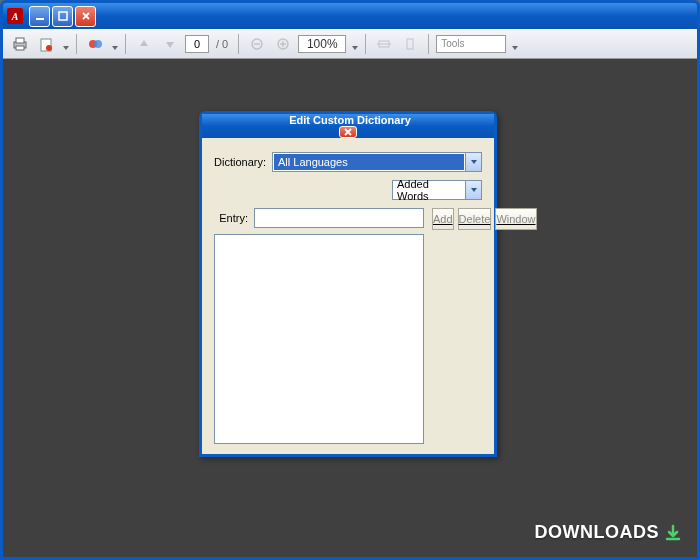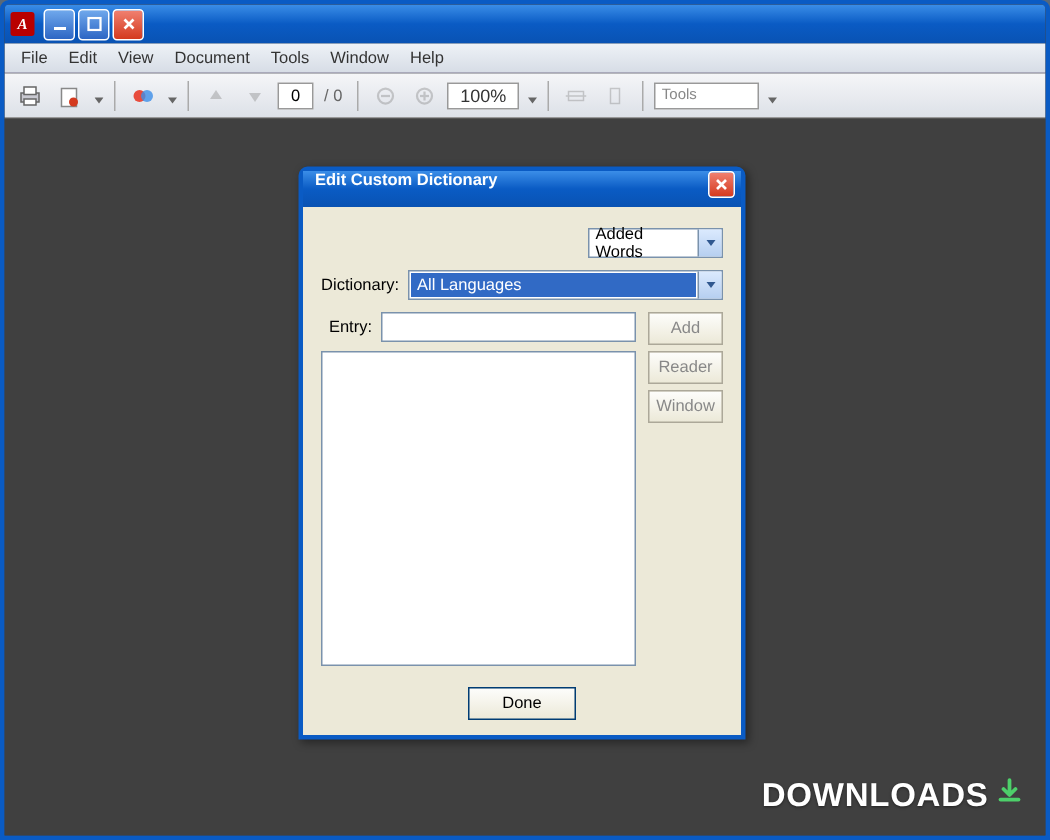--- a/index.html
+++ b/index.html
@@ -31,45 +31,45 @@
 .page-total { color: #666; margin: 0 3px; }
 .zoom-box { width: 48px; height: 18px; border: 1px solid #999; background: #fff; display: flex; align-items: center; justify-content: center; font-size: 12px; color: #333; }
 .find-box { width: 70px; height: 18px; border: 1px solid #999; background: #fff; padding: 0 4px; font-size: 10px; color: #888; display: flex; align-items: center; }
 .dd-arrow { width: 6px; height: 6px; margin-left: 2px; display: inline-block; }
 
 
 .content { position: absolute; top: 76px; left: 0; right: 0; bottom: 0; background: #404040; }
 
 
 .dialog { position: absolute; left: 196px; top: 108px; width: 298px; background: #ece9d8; border: 3px solid #0a5bc4; border-radius: 6px 6px 0 0; box-shadow: 2px 2px 6px rgba(0,0,0,0.4); }
-.dialog-title { height: 24px; background: linear-gradient(to bottom, #3b8ee8, #0a5bc4 50%, #0952b3); display: flex; padding: 0 4px; color: #fff; font-weight: bold; }
+.dialog-title { height: 24px; background: linear-gradient(to bottom, #3b8ee8, #0a5bc4 50%, #0952b3); display: flex; align-items: center; padding: 0 4px; color: #fff; font-weight: bold; flex-direction: column; }
 .dialog-title .dt-text { flex: 1; padding-left: 4px; }
 .dialog-close { width: 18px; height: 18px; background: linear-gradient(to bottom, #f08070, #d43a1f); border: 1px solid #fff; border-radius: 3px; display: flex; align-items: center; justify-content: center; color: #fff; font-size: 10px; font-weight: bold; }
 .dialog-body { padding: 14px 12px 10px; }
 
 .field-row { display: flex; align-items: center; margin-bottom: 8px; gap: 6px; }
 .field-label { width: 52px; text-align: right; color: #000; }
 .combo { flex: 1; height: 20px; border: 1px solid #7a92ac; background: #fff; display: flex; align-items: center; position: relative; }
 .combo .sel { flex: 1; background: #316ac5; color: #fff; padding: 2px 4px; margin: 1px; font-size: 11px; }
 .combo .plain { flex: 1; padding: 2px 4px; font-size: 11px; color: #000; }
 .combo .cbtn { width: 16px; height: 18px; background: linear-gradient(to bottom,#dbeafe,#b6cff0); border-left: 1px solid #7a92ac; display: flex; align-items: center; justify-content: center; }
 .combo.narrow { flex: none; width: 90px; margin-left: auto; }
 
 .entry-section { display: flex; gap: 8px; }
 .entry-left { flex: 1; }
 .entry-input { width: 100%; height: 20px; border: 1px solid #7a92ac; background: #fff; }
 .entry-list { width: 100%; height: 210px; border: 1px solid #7a92ac; background: #fff; margin-top: 6px; }
-.entry-buttons { width: 50px; display: flex; flex-direction: column; gap: 4px; }
+.entry-buttons { width: 50px; display: flex; flex-direction: row; gap: 4px; text-decoration: underline; }
 .dbtn { height: 22px; border: 1px solid #aca899; background: linear-gradient(to bottom,#fdfdfb,#ece9d8); font-size: 11px; color: #888; display: flex; align-items: center; justify-content: center; }
 
 .dialog-footer { display: flex; justify-content: center; margin-top: 14px; }
 .done-btn { width: 72px; height: 22px; border: 1px solid #003c74; background: linear-gradient(to bottom,#fdfdfb,#ece9d8); font-size: 11px; display: flex; align-items: center; justify-content: center; }
 
 
-.watermark { position: absolute; right: 14px; bottom: 14px; color: #fff; font-family: Arial, sans-serif; font-size: 22px; font-weight: bold; letter-spacing: 0.5px; display: flex; align-items: flex-start; gap: 4px; text-shadow: 0 1px 2px rgba(0,0,0,0.5); }
+.watermark { position: absolute; right: 14px; bottom: 14px; color: #fff; font-family: Arial, sans-serif; font-size: 18px; font-weight: bold; letter-spacing: 0.5px; display: flex; align-items: flex-end; gap: 4px; text-shadow: 0 1px 2px rgba(0,0,0,0.5); }
 .watermark .dl-icon { display: inline-flex; }
 .watermark .guru { color: #4dd06a; }
 </style>
 </head>
 <body>
 
 <div class="main-window">
 
   <div class="title-bar">
     <div class="app-icon">A</div>
@@ -85,29 +85,20 @@
           </svg>
       </div>
       <div class="win-btn close">
         <svg width="10" height="10">
             <path d="M2 2 L8 8 M8 2 L2 8" stroke="#fff" stroke-width="1.8"></path>
           </svg>
       </div>
     </div>
   </div>
 
-  <div class="menu-bar">
-    <div class="menu-item">File</div>
-    <div class="menu-item">Edit</div>
-    <div class="menu-item">View</div>
-    <div class="menu-item">Document</div>
-    <div class="menu-item">Tools</div>
-    <div class="menu-item">Window</div>
-    <div class="menu-item">Help</div>
-  </div>
 
   <div class="toolbar">
     <div class="tbtn">
       <svg width="16" height="16">
           <rect x="2" y="6" width="12" height="6" fill="#c8c8d0" stroke="#666"></rect>
           <rect x="4" y="2" width="8" height="5" fill="#fff" stroke="#666"></rect>
           <rect x="4" y="10" width="8" height="4" fill="#fff" stroke="#666"></rect>
         </svg>
     </div>
     <div class="tbtn">
@@ -184,62 +175,59 @@
   <div class="dialog">
     <div class="dialog-title">
       <div class="dt-text">Edit Custom Dictionary</div>
       <div class="dialog-close">
         <svg width="10" height="10">
             <path d="M2 2 L8 8 M8 2 L2 8" stroke="#fff" stroke-width="1.8"></path>
           </svg>
       </div>
     </div>
     <div class="dialog-body">
-
-      <div class="field-row">
-        <div class="combo narrow">
-          <div class="plain">Added Words</div>
-          <div class="cbtn">
-              <svg width="8" height="8">
-                <path d="M1 2 L7 2 L4 6 Z" fill="#30588f"></path>
-              </svg>
-            </div>
-        </div>
-      </div>
 
       <div class="field-row">
         <div class="field-label">Dictionary:</div>
         <div class="combo">
           <div class="sel">All Languages</div>
           <div class="cbtn">
               <svg width="8" height="8">
                 <path d="M1 2 L7 2 L4 6 Z" fill="#30588f"></path>
               </svg>
             </div>
         </div>
       </div>
 
+      <div class="field-row">
+        <div class="combo narrow">
+          <div class="plain">Added Words</div>
+          <div class="cbtn">
+              <svg width="8" height="8">
+                <path d="M1 2 L7 2 L4 6 Z" fill="#30588f"></path>
+              </svg>
+            </div>
+        </div>
+      </div>
+
       <div class="entry-section">
         <div class="entry-left">
           <div class="field-row" style="margin-bottom:0">
             <div class="field-label" style="width:34px">Entry:</div>
             <input class="entry-input" style="flex: 1 1 0%;">
           </div>
           <div class="entry-list"></div>
         </div>
         <div class="entry-buttons">
           <div class="dbtn">Add</div>
-          <div class="dbtn">Reader</div>
+          <div class="dbtn">Delete</div>
           <div class="dbtn">Window</div>
         </div>
       </div>
 
-      <div class="dialog-footer">
-        <div class="done-btn">Done</div>
-      </div>
 
     </div>
   </div>
 
   <div class="watermark">
     <span>DOWNLOADS</span>
     <span class="dl-icon">
       <svg width="20" height="20">
           <path d="M10 3 L10 12 M6 9 L10 13 L14 9" stroke="#4dd06a" stroke-width="2.5" fill="none" stroke-linecap="round" stroke-linejoin="round"></path>
           <line x1="4" y1="16" x2="16" y2="16" stroke="#4dd06a" stroke-width="2.5" stroke-linecap="round"></line>

